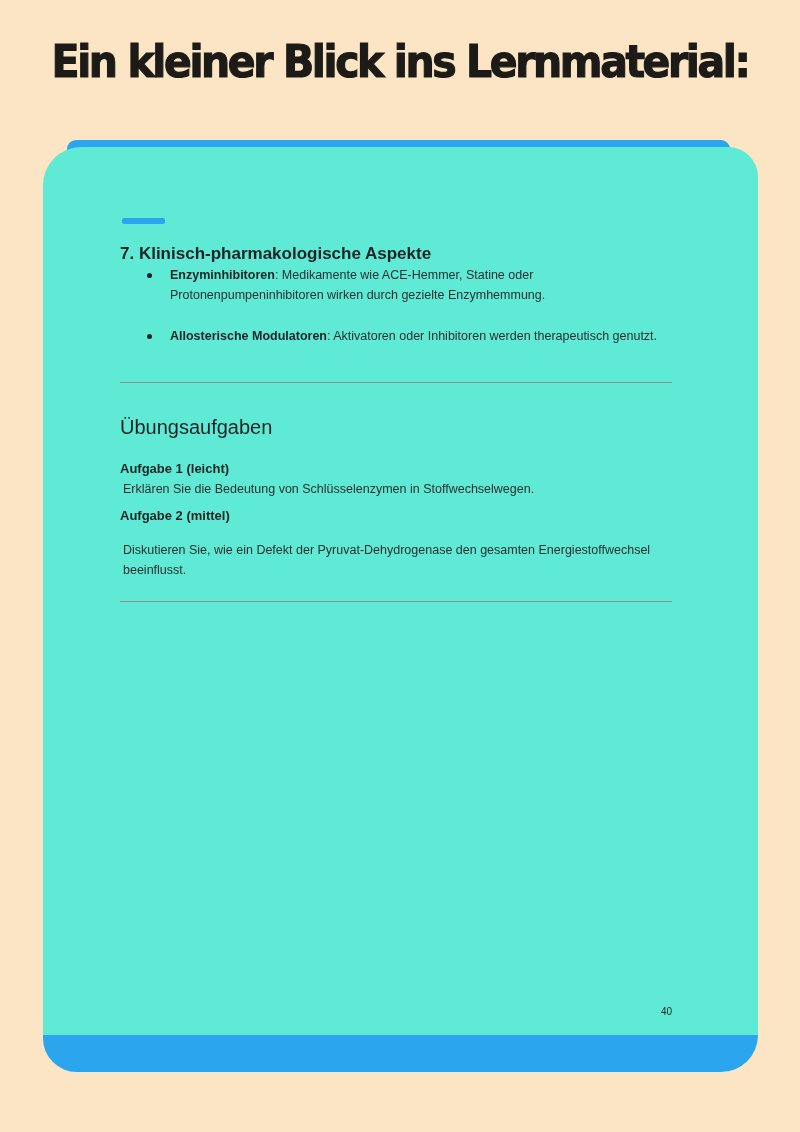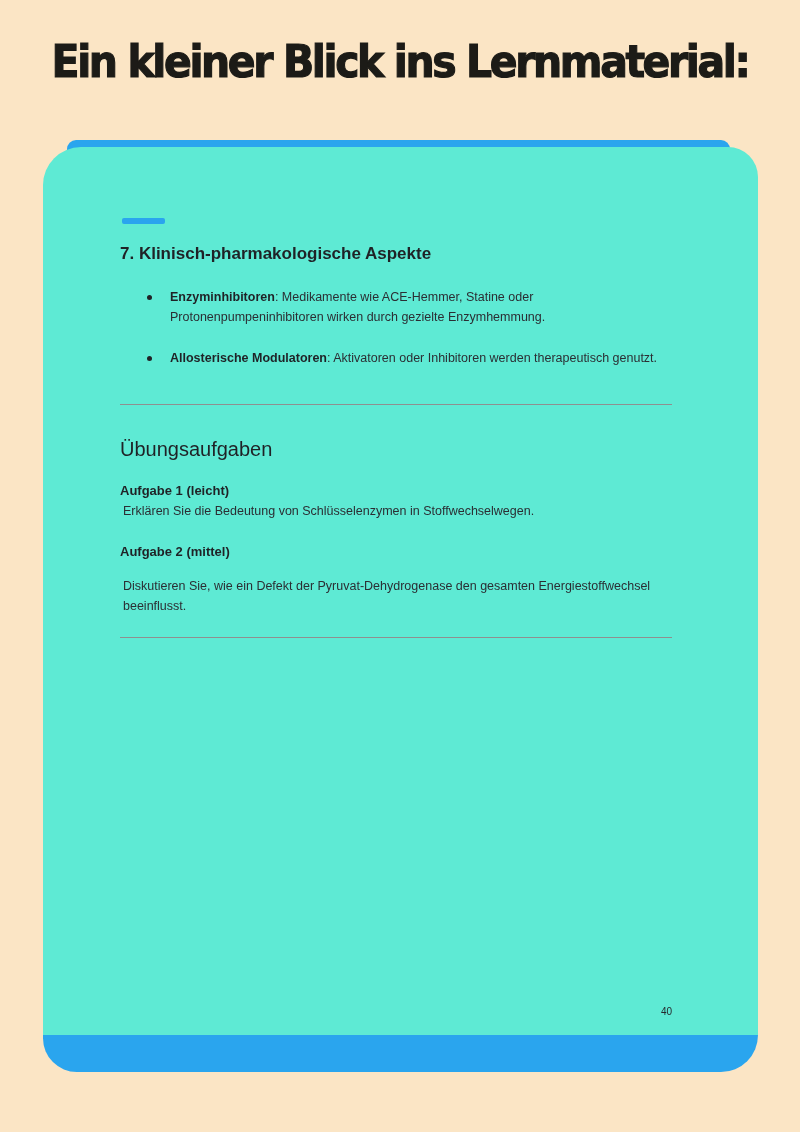--- a/index.html
+++ b/index.html
@@ -69,21 +69,21 @@
     border-radius: 2px;
   }
   .section-heading {
     margin-top: 19px;
     font-size: 17px;
     line-height: 22px;
     font-weight: bold;
     color: #1F2226;
     white-space: nowrap;
   }
-  .bullet-list { margin-top: 22px; }
+  .bullet-list { }
   .bullet-item {
     position: relative;
     padding-left: 50px;
     font-size: 12.5px;
     line-height: 20px;
     color: #2B2E33;
   }
   .bullet-item + .bullet-item { margin-top: 21px; }
   .bullet-item::before {
     content: "";
@@ -106,21 +106,21 @@
 
   .exercises-heading {
     margin-top: 31px;
     font-size: 20px;
     line-height: 26px;
     font-weight: normal;
     color: #1F2226;
   }
   .exercise-item { font-size: 12.5px; line-height: 20px; color: #2B2E33; }
   .ex-1 { margin-top: 19px; }
-  .ex-2 { margin-top: 21px; }
+  .ex-2 { margin-top: 7px; }
   .ex-3 { margin-top: 14px; }
   .exercise-title {
     font-weight: bold;
     font-size: 13px;
     line-height: 20px;
     color: #1F2226;
     white-space: nowrap;
   }
   .ex-line { white-space: nowrap; padding-left: 3px; }
 

